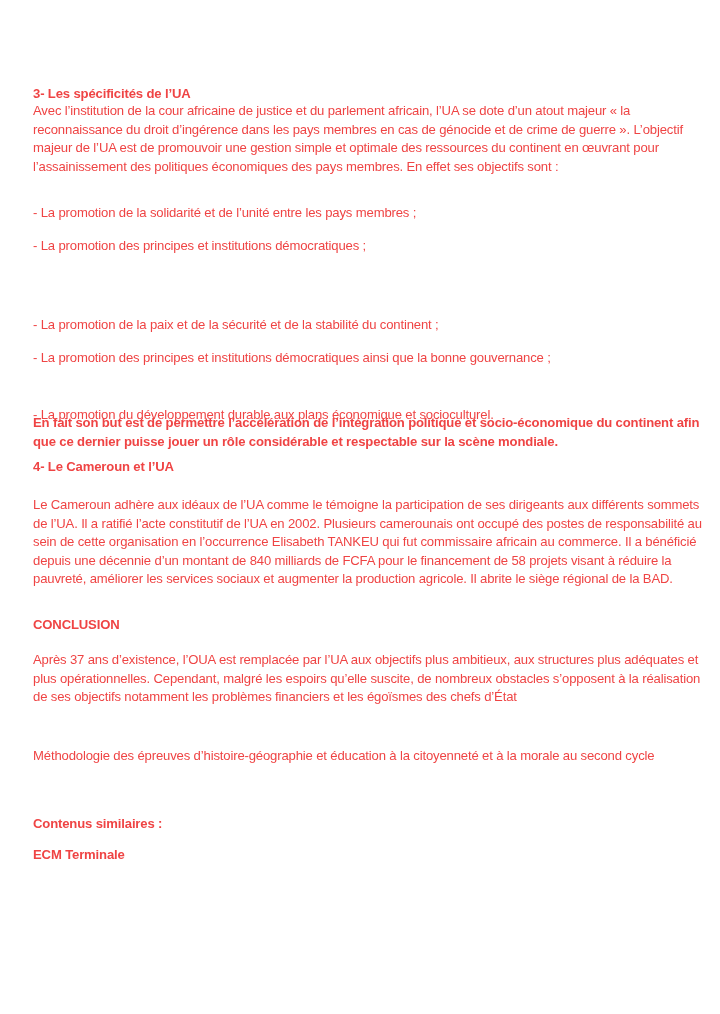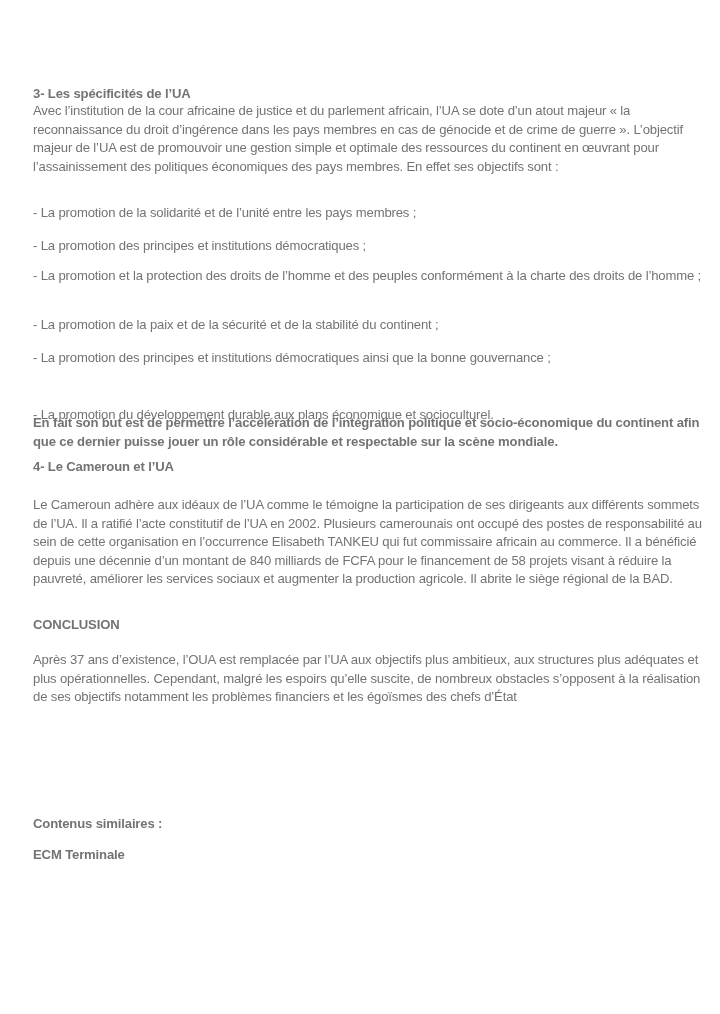--- a/index.html
+++ b/index.html
@@ -23,21 +23,21 @@
   .block {
     position: absolute;
     left: 33px;
     width: 672px;
     margin: 0;
     font-size: 13.1px;
     line-height: 18.5px;
     letter-spacing: -0.15px;
     font-weight: normal;
     text-align: left;
-    color: #737373;
+    color: #ef4444;
   }
   .bold { font-weight: bold; }
 
   .b1  { top: 85px;  }
   .b2  { top: 102px; }
   .b3  { top: 204px; }
   .b4  { top: 237px; }
   .b5  { top: 267px; }
   .b6  { top: 316px; }
   .b7  { top: 349px; }
@@ -57,36 +57,36 @@
 <div class="page">
 
   <h2 class="block bold b1">3- Les spécificités de l’UA</h2>
 
   <p class="block b2">Avec l’institution de la cour africaine de justice et du parlement africain, l’UA se dote d’un atout majeur « la reconnaissance du droit d’ingérence dans les pays membres en cas de génocide et de crime de guerre ». L’objectif majeur de l’UA est de promouvoir une gestion simple et optimale des ressources du continent en œuvrant pour l’assainissement des politiques économiques des pays membres. En effet ses objectifs sont :</p>
 
   <p class="block b3">- La promotion de la solidarité et de l’unité entre les pays membres ;</p>
 
   <p class="block b4">- La promotion des principes et institutions démocratiques ;</p>
 
-  <p class="block b5">- La promotion et la protection des droits de l’homme et des peuples conformément à la charte des droits de l’homme ;</p>
 
   <p class="block b6">- La promotion de la paix et de la sécurité et de la stabilité du continent ;</p>
 
   <p class="block b7">- La promotion des principes et institutions démocratiques ainsi que la bonne gouvernance ;</p>
 
   <p class="block b8">- La promotion du développement durable aux plans économique et socioculturel.</p>
 
   <p class="block b9">En fait son but est de permettre l’accélération de l’intégration politique et socio-économique du continent afin que ce dernier puisse jouer un rôle considérable et respectable sur la scène mondiale.</p>
 
   <h2 class="block bold b10">4- Le Cameroun et l’UA</h2>
 
   <p class="block b11">Le Cameroun adhère aux idéaux de l’UA comme le témoigne la participation de ses dirigeants aux différents sommets de l’UA. Il a ratifié l’acte constitutif de l’UA en 2002. Plusieurs camerounais ont occupé des postes de responsabilité au sein de cette organisation en l’occurrence Elisabeth TANKEU qui fut commissaire africain au commerce. Il a bénéficié depuis une décennie d’un montant de 840 milliards de FCFA pour le financement de 58 projets visant à réduire la pauvreté, améliorer les services sociaux et augmenter la production agricole. Il abrite le siège régional de la BAD.</p>
 
   <h2 class="block bold b12">CONCLUSION</h2>
 
   <p class="block b13">Après 37 ans d’existence, l’OUA est remplacée par l’UA aux objectifs plus ambitieux, aux structures plus adéquates et plus opérationnelles. Cependant, malgré les espoirs qu’elle suscite, de nombreux obstacles s’opposent à la réalisation de ses objectifs notamment les problèmes financiers et les égoïsmes des chefs d’État</p>
 
+  <p class="block b14">Méthodologie des épreuves d’histoire-géographie et éducation à la citoyenneté et à la morale au second cycle</p>
 
   <h2 class="block bold b15">Contenus similaires :</h2>
 
   <h2 class="block bold b16">ECM Terminale</h2>
 
 </div>
 
 </body></html>

